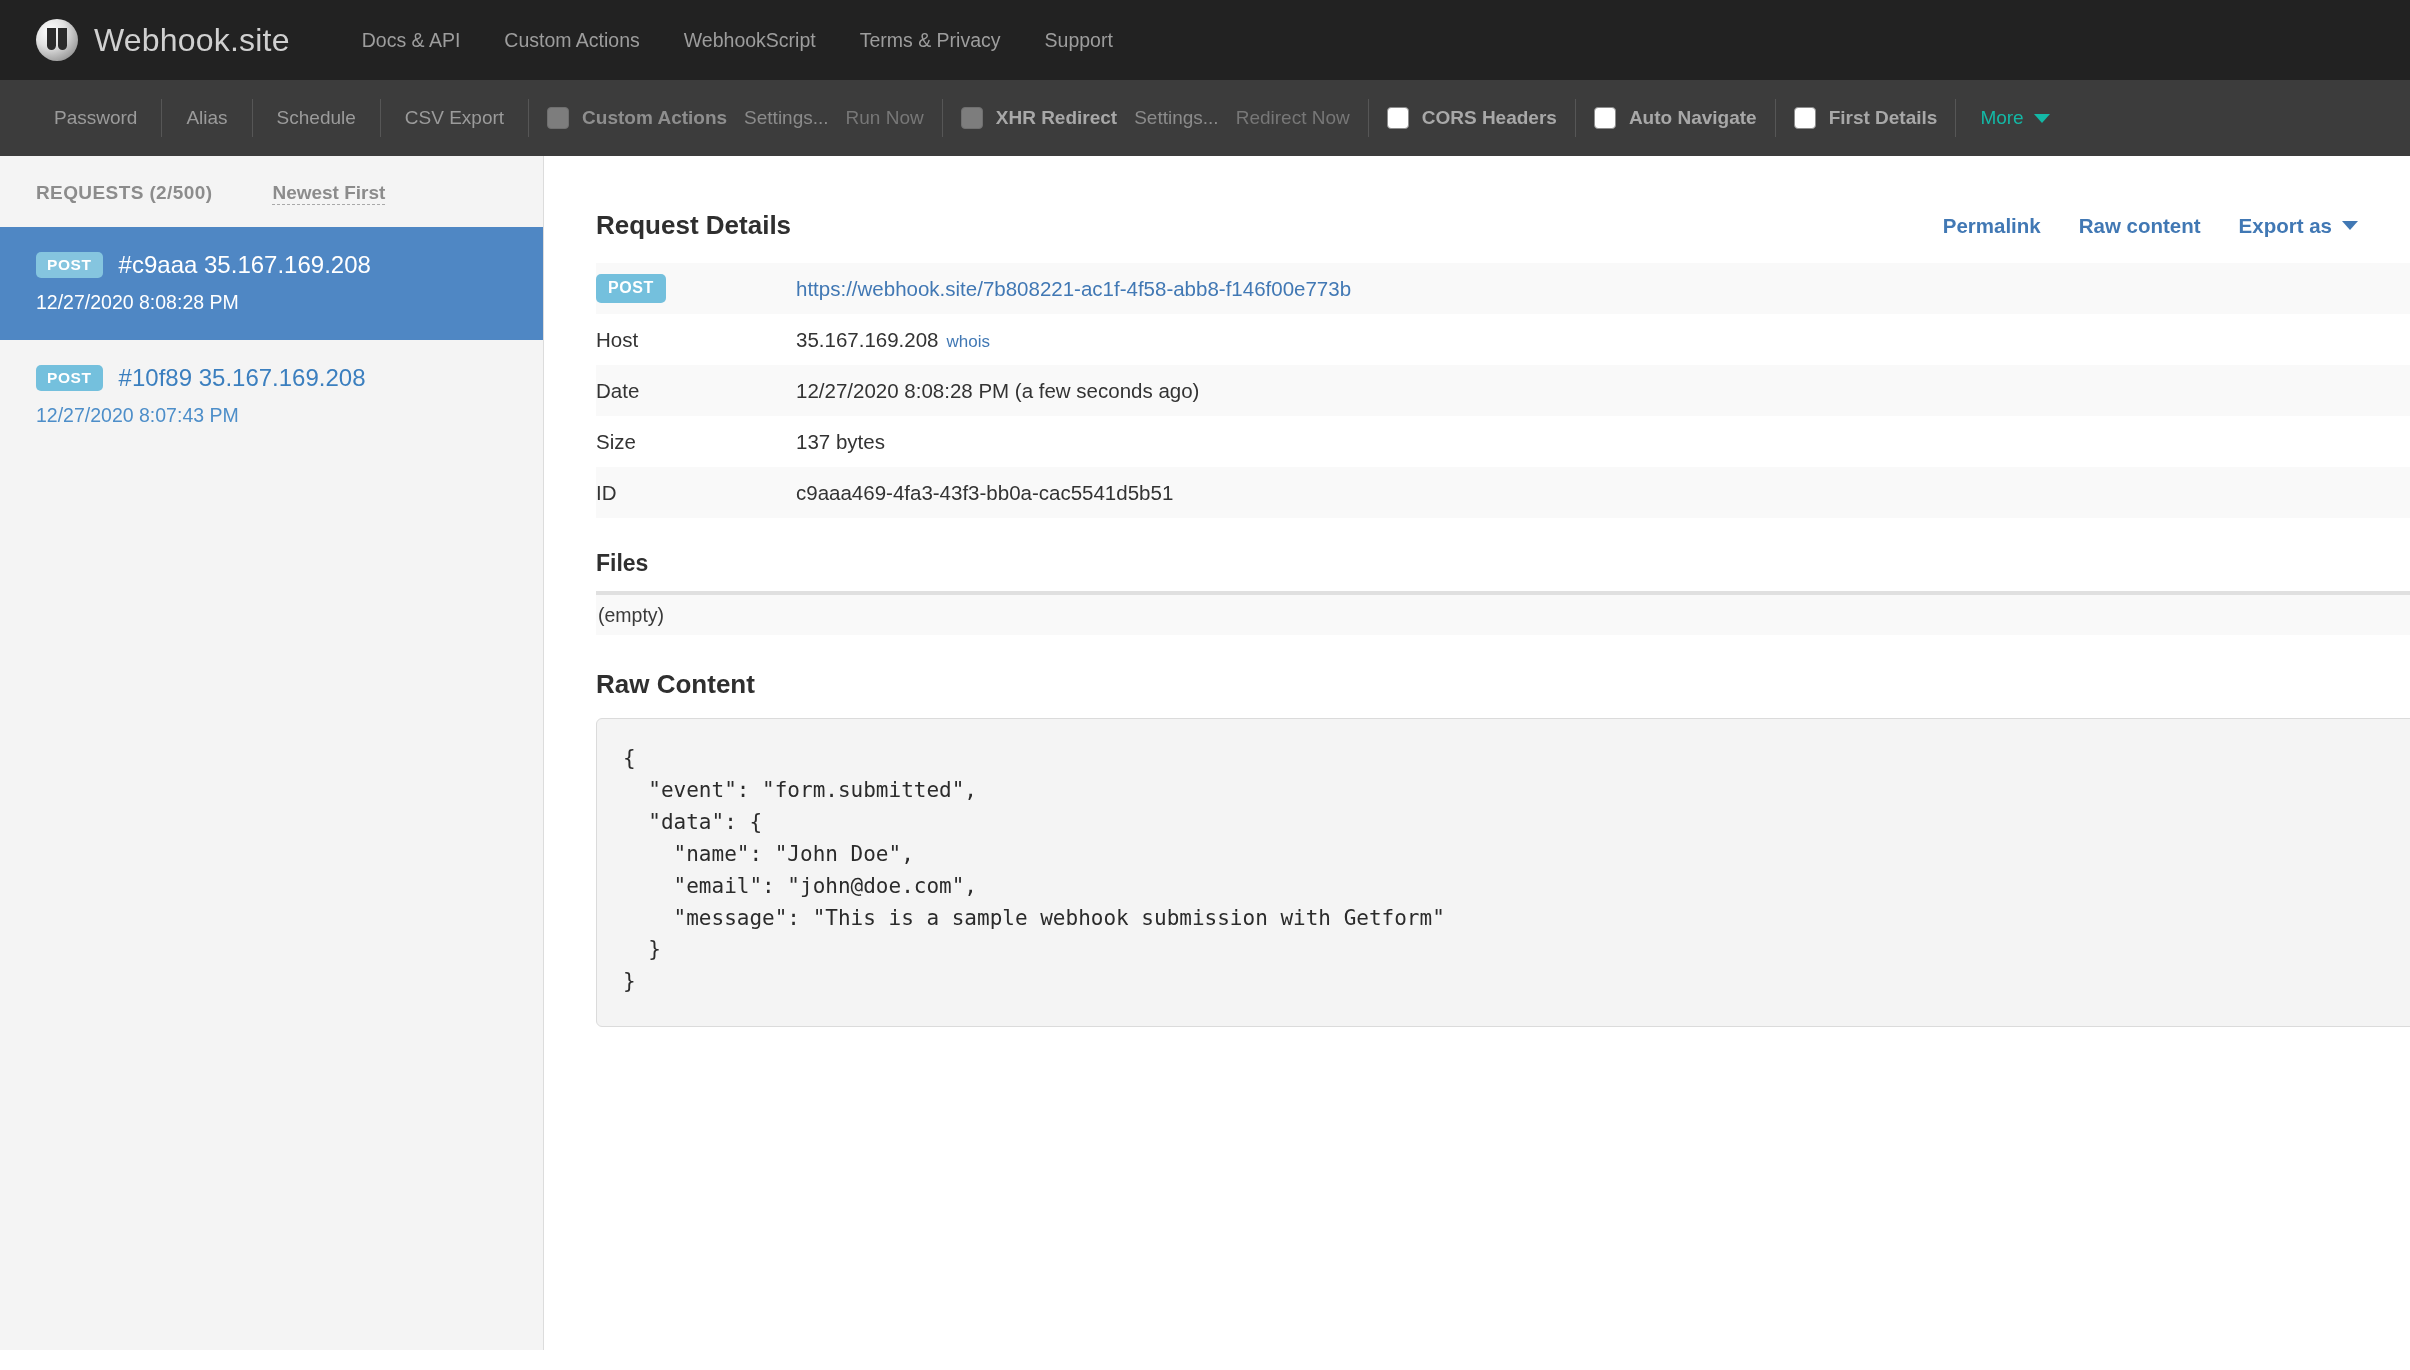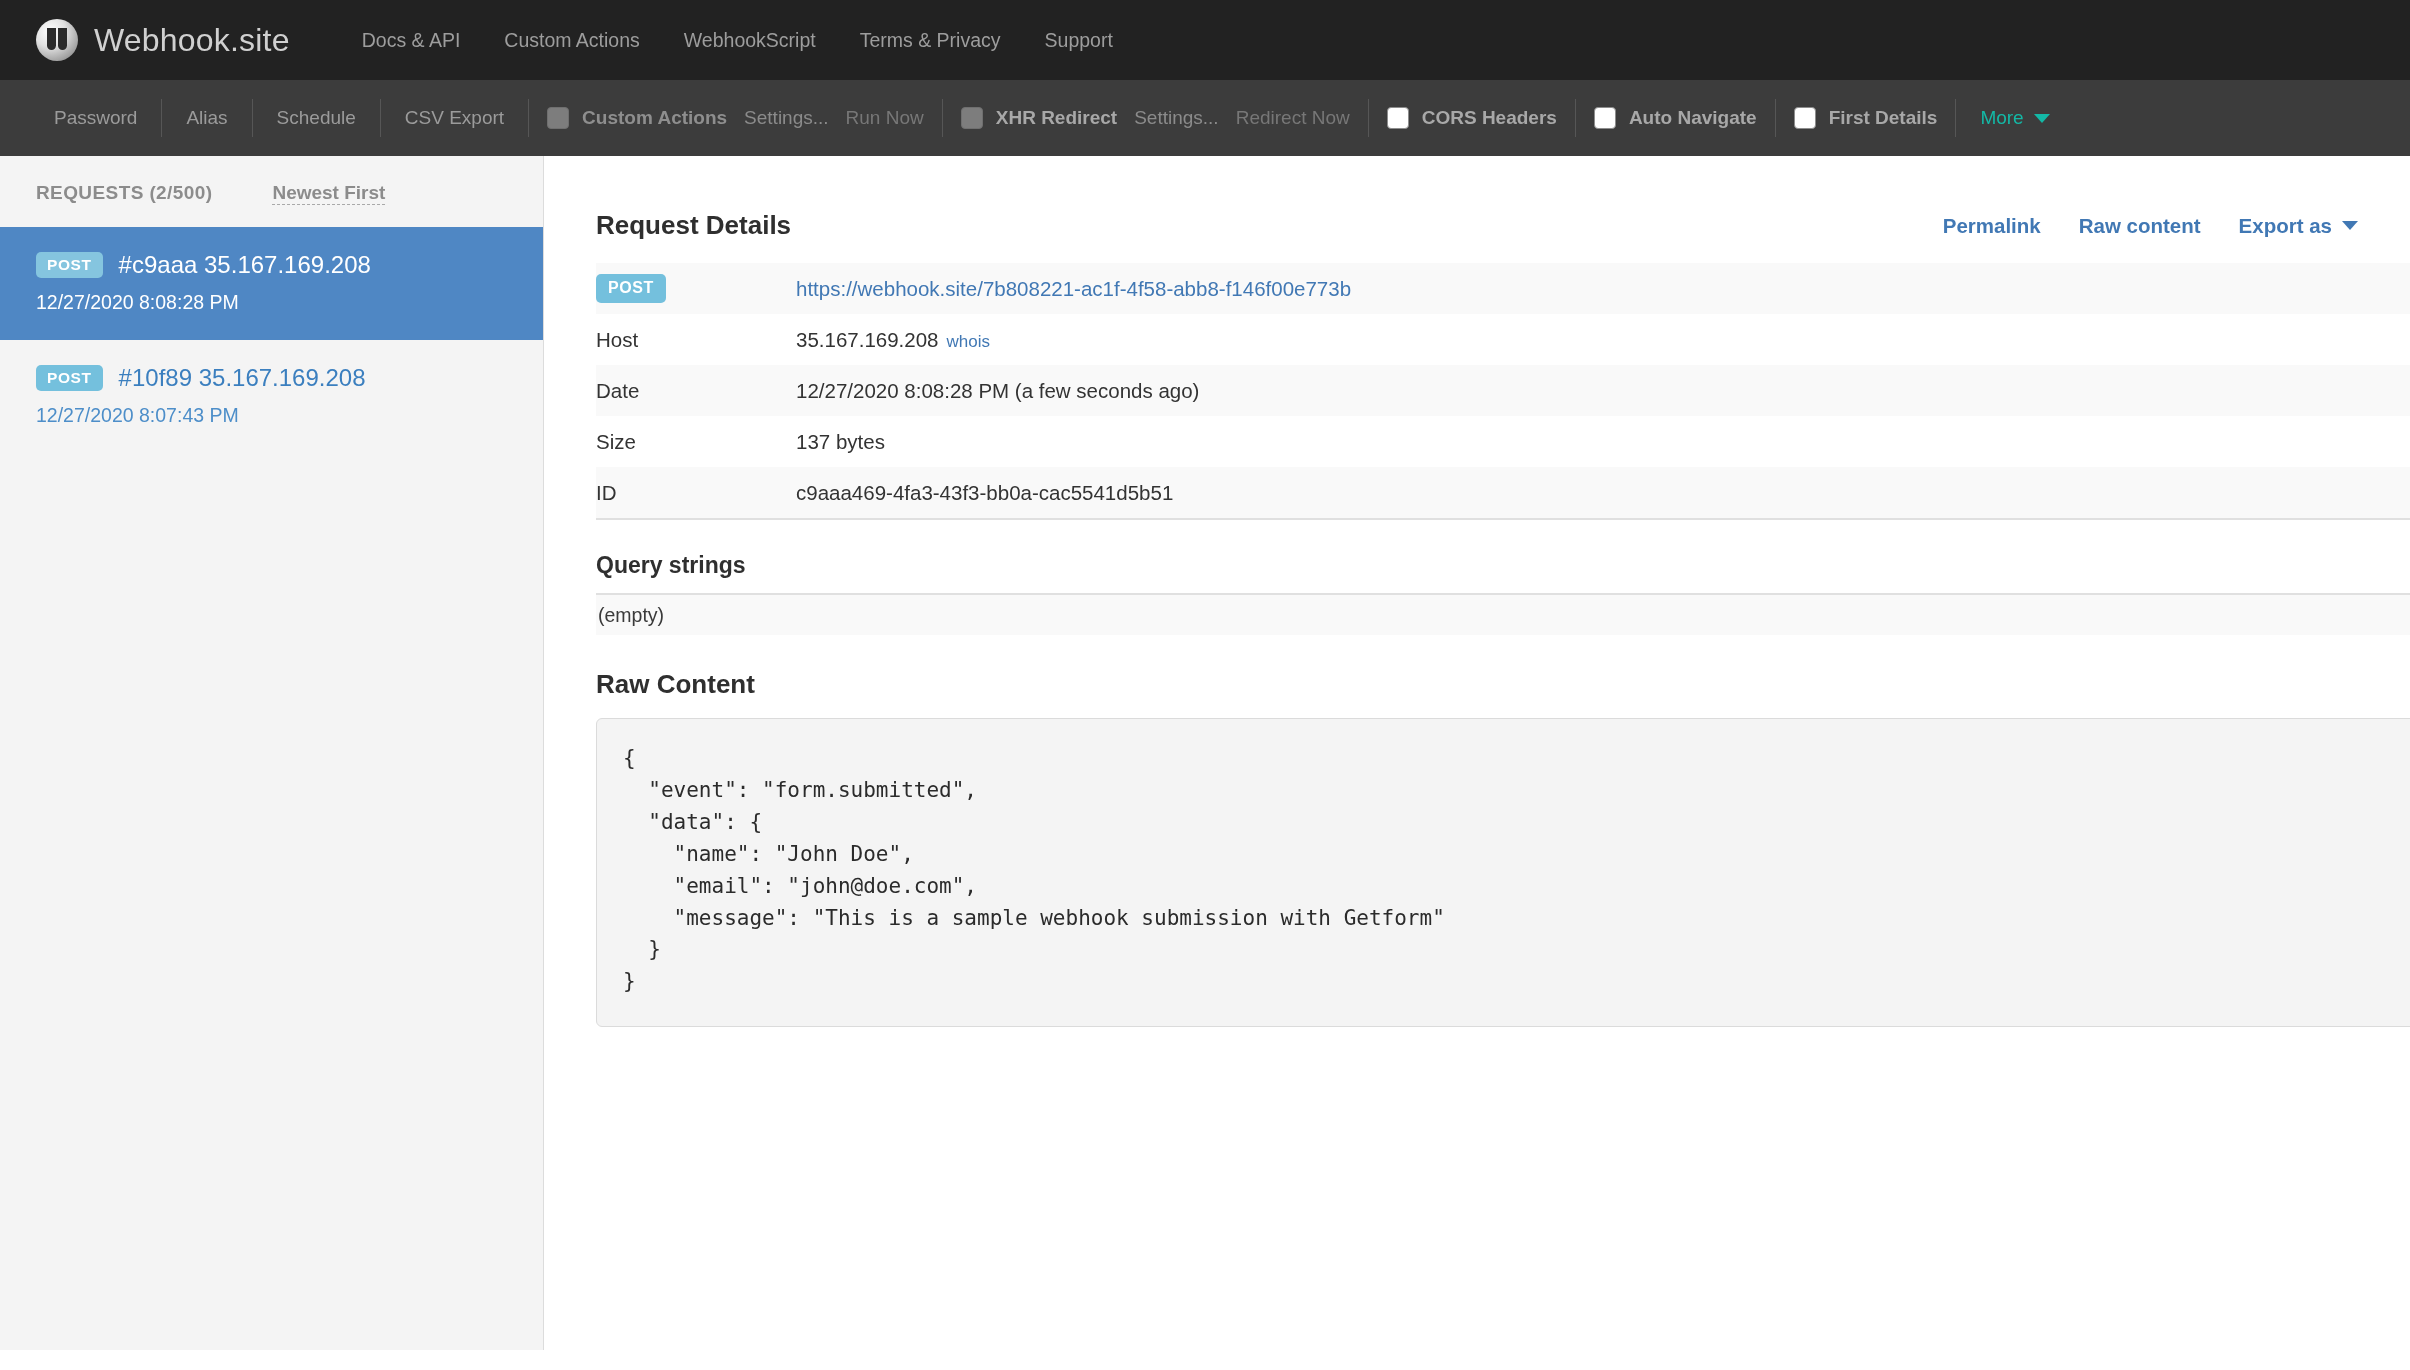--- a/index.html
+++ b/index.html
@@ -449,23 +449,23 @@
         <td class="k">Size</td>
         <td class="v">137 bytes</td>
       </tr>
       <tr>
         <td class="k">ID</td>
         <td class="v">c9aaa469-4fa3-43f3-bb0a-cac5541d5b51</td>
       </tr>
     </tbody>
       </table>
 
+    <div class="sub-head">Files</div>
     <div class="hr-line"></div>
 
-    <div class="sub-head">Query strings</div>
     <div class="hr-line"></div>
     <div class="empty-row">(empty)</div>
 
     <div class="raw-title">Raw Content</div>
     <div class="code-box">
       <pre>{
   "event": "form.submitted",
   "data": {
     "name": "John Doe",
     "email": "john@doe.com",

